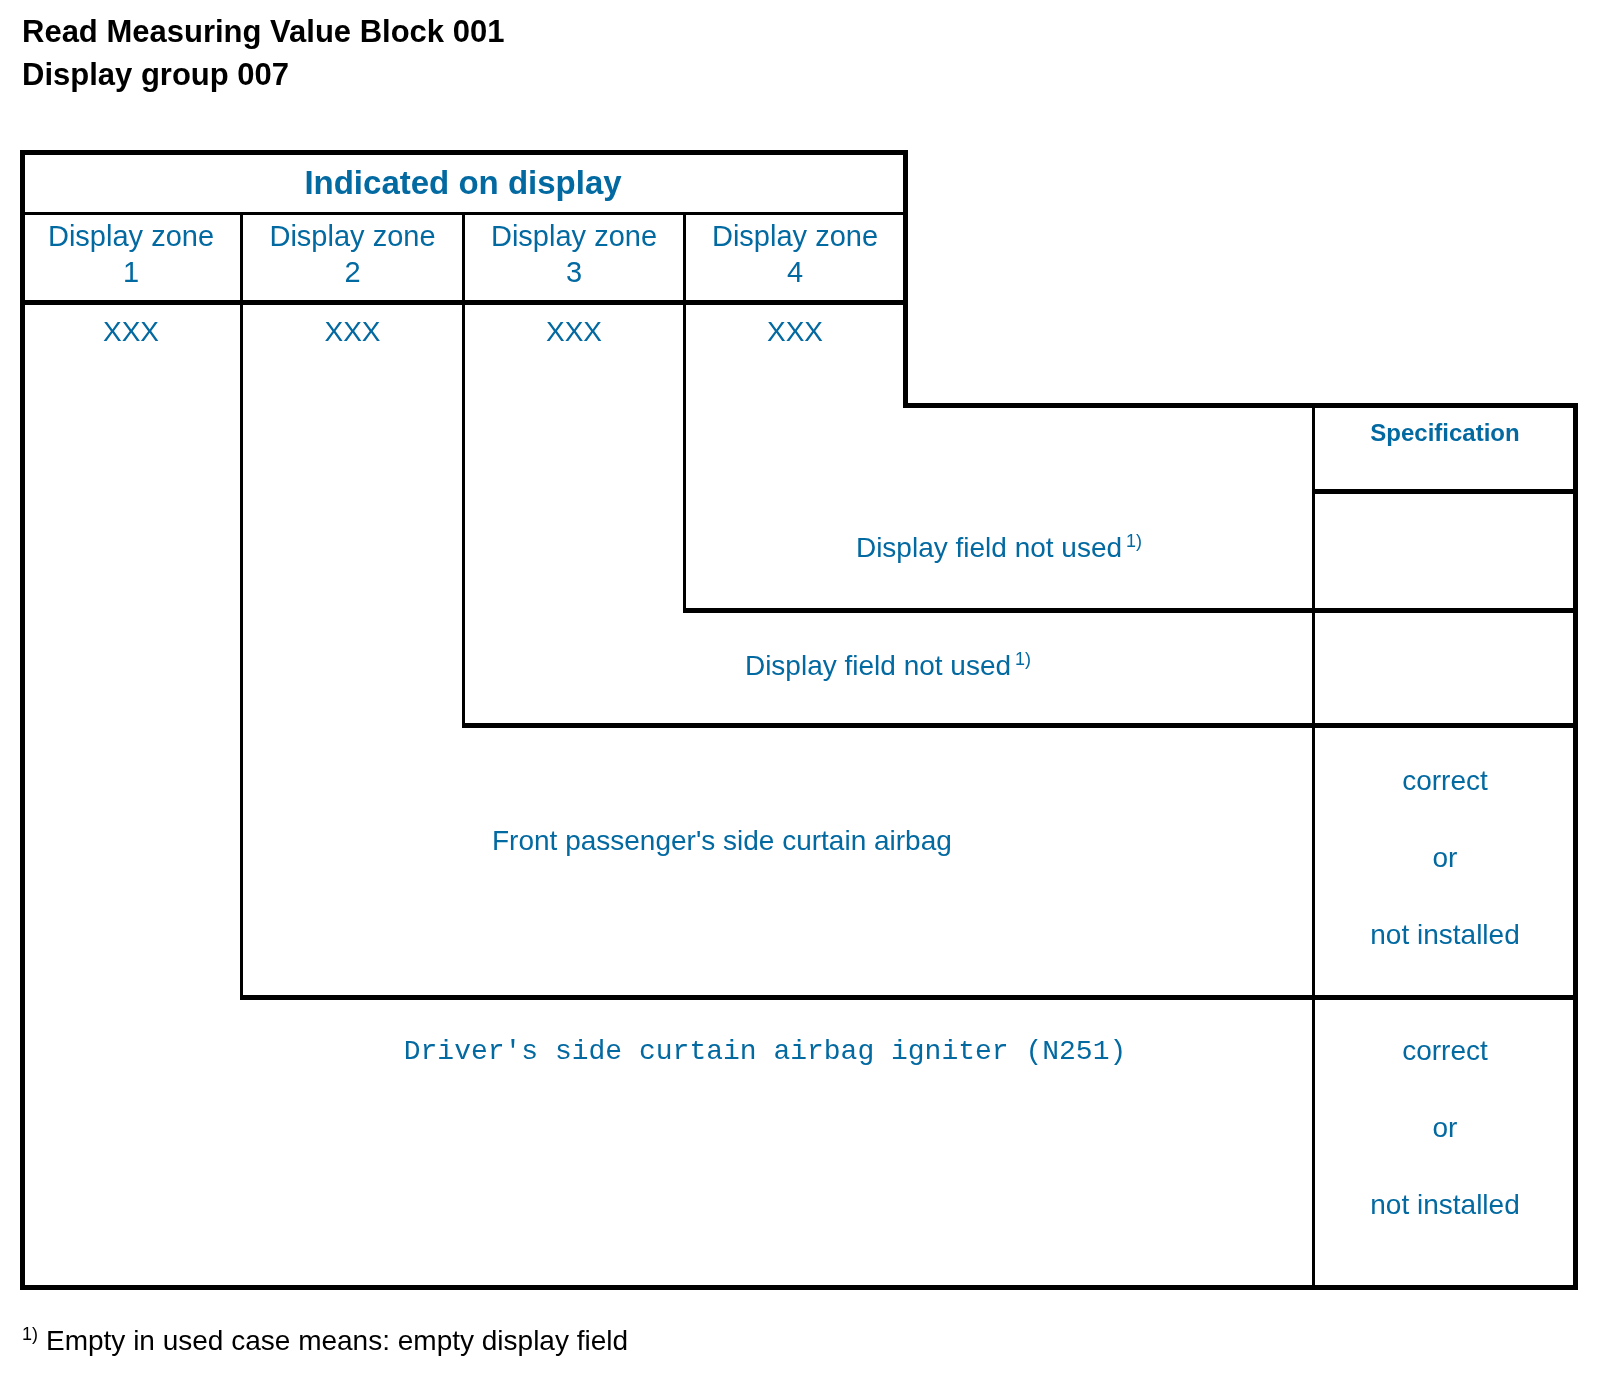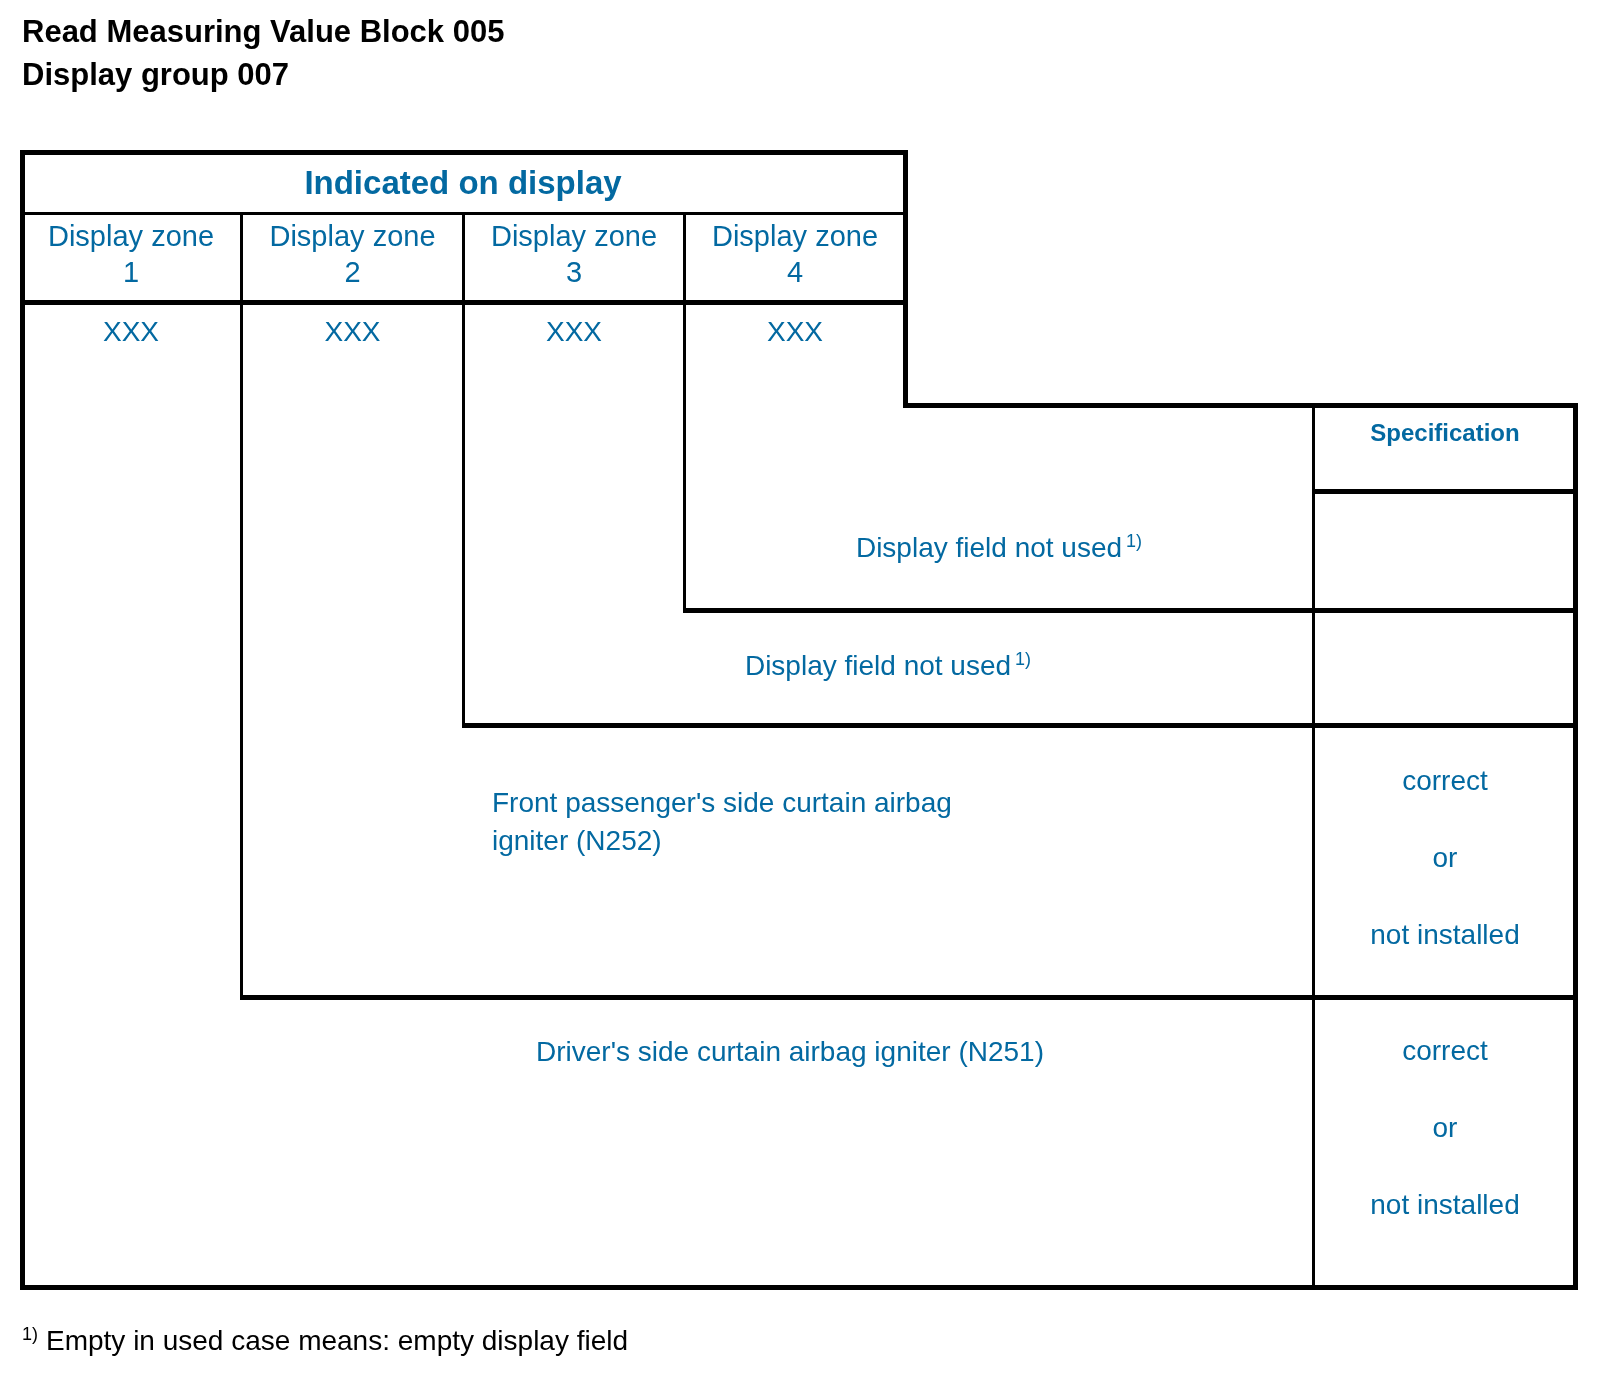--- a/index.html
+++ b/index.html
@@ -100,21 +100,21 @@
   #footnote .fn-mark {
     font-size: 18px;
     vertical-align: super;
     margin-right: 8px;
   }
 </style>
 </head>
 <body>
 
 <div id="heading-block">
-  <div class="hd-line">Read Measuring Value Block 005</div>
+  <div class="hd-line">Read Measuring Value Block 001</div>
   <div class="hd-line">Display group 007</div>
 </div>
 
 <div id="table-canvas">
 
   <div class="hline" style="left:20px; top:150px; width:885px;"></div>
 
   <div class="hline thin" style="left:20px; top:212px; width:885px;"></div>
 
   <div class="hline" style="left:20px; top:300px; width:885px;"></div>
@@ -205,32 +205,31 @@
       <span>Display field not used</span><span class="sup">1)</span>
     </span>
   </div>
   <div class="cell ctr" style="left:1317px; top:612px; width:256px; height:108px;">
     <span></span>
   </div>
 
   <div class="cell lead" style="left:492px; top:760px; width:816px; height:100px;">
     <div>
       <div>Front passenger's side curtain airbag</div>
-      <div>igniter (N252)</div>
     </div>
   </div>
   <div class="cell" style="left:1317px; top:762px; width:256px; height:192px;">
     <div class="spec-stack">
       <div>correct</div>
       <div>or</div>
       <div>not installed</div>
     </div>
   </div>
 
-  <div class="cell ctr" style="left:260px; top:1030px; width:1060px; height:44px;">
+  <div class="cell ctr" style="left:235px; top:1030px; width:1060px; height:44px;font-family:Liberation Mono, monospace;">
     <span>Driver's side curtain airbag igniter (N251)</span>
   </div>
   <div class="cell" style="left:1317px; top:1032px; width:256px; height:192px;">
     <div class="spec-stack">
       <div>correct</div>
       <div>or</div>
       <div>not installed</div>
     </div>
   </div>
 

